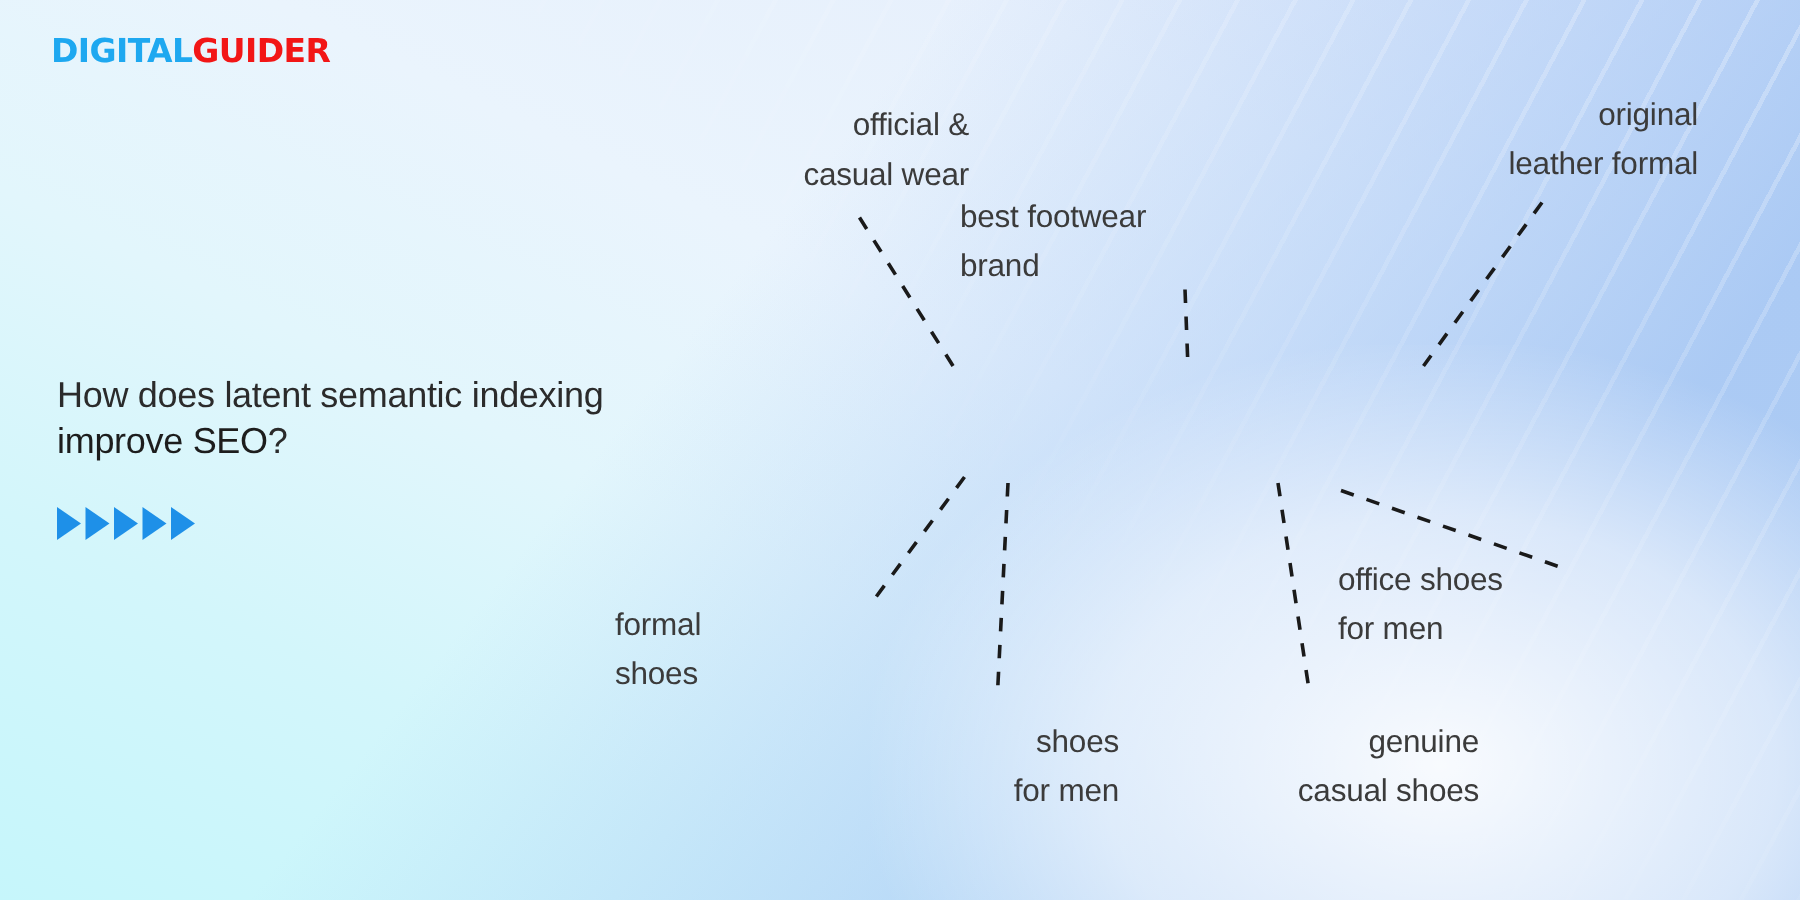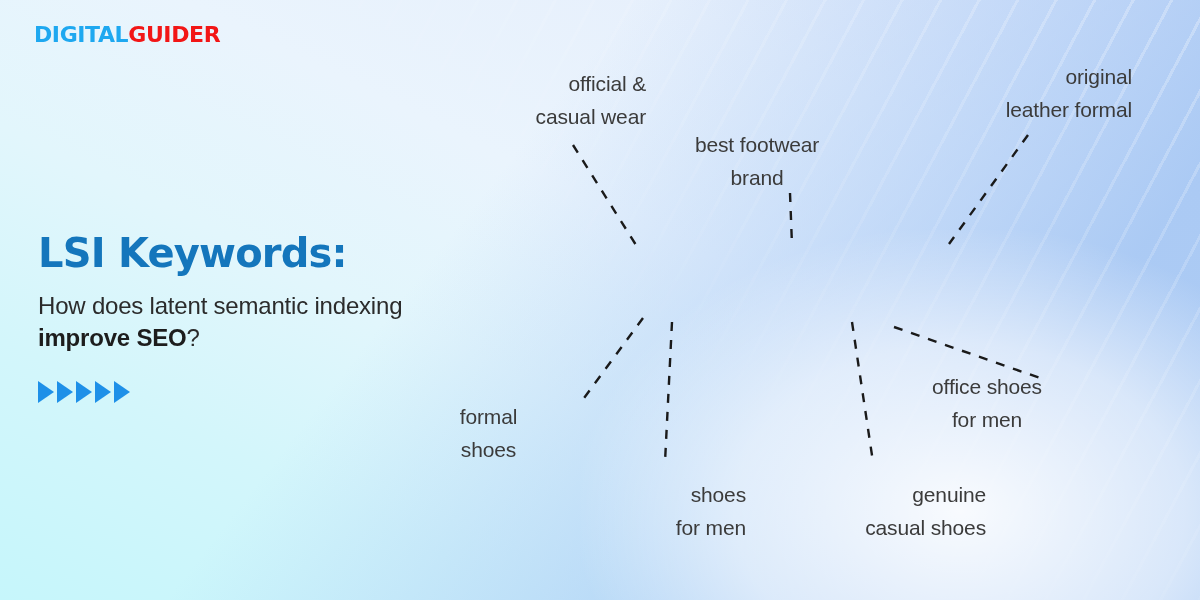--- a/index.html
+++ b/index.html
@@ -84,21 +84,21 @@
   }
 
   #subhead {
     margin-top:16px;
     font-size:24px;
     color:#2B2B2B;
     line-height:1.30;
     font-weight:300;
     letter-spacing:-0.2px;
   }
-  #subhead .em { font-weight:700; color:#1d1d1d; }
+  #subhead .em { font-weight:400; color:#1d1d1d; }
 
   #arrow-row {
     margin-top:28px;
     display:flex; gap:3px; align-items:center;
   }
   .arrow {
     width:0; height:0;
     border-top:11px solid transparent;
     border-bottom:11px solid transparent;
     border-left:16px solid #1E90E8;
@@ -143,21 +143,21 @@
   .kw {
     position:absolute;
     z-index:6;
     font-size:21px;
     line-height:1.55;
     color:#3B3B3B;
     letter-spacing:-0.15px;
     white-space:pre-line;
   }
   .kw.c { text-align:right; }
-  .kw.r { text-align:center; }
+  .kw.r { text-align:left; }
 
   #kw-official   { left:468px;  top:68px;  width:178px; }
   #kw-footwear   { left:640px;  top:129px; width:234px; }
   #kw-original   { left:930px;  top:61px;  width:202px; }
   #kw-formal     { left:410px;  top:389px; width:157px;margin-top:12px; }
   #kw-shoesmen   { left:562px;  top:479px; width:184px; }
   #kw-genuine    { left:760px;  top:479px; width:226px; }
   #kw-office     { left:892px;  top:371px; width:190px; }
 
   
@@ -170,21 +170,20 @@
 </head>
 <body>
 
 <div id="canvas">
 
   <div id="logo">
     <span class="part-a">DIGITAL</span><span class="part-b">GUIDER</span>
   </div>
 
   <div id="left-copy">
-    <div id="headline">LSI Keywords:</div>
     <div id="subhead"><span>How does latent semantic indexing </span><span class="em">improve SEO</span><span>?</span></div>
     <div id="arrow-row">
       <span class="arrow"></span>
       <span class="arrow"></span>
       <span class="arrow"></span>
       <span class="arrow"></span>
       <span class="arrow"></span>
     </div>
   </div>
 

